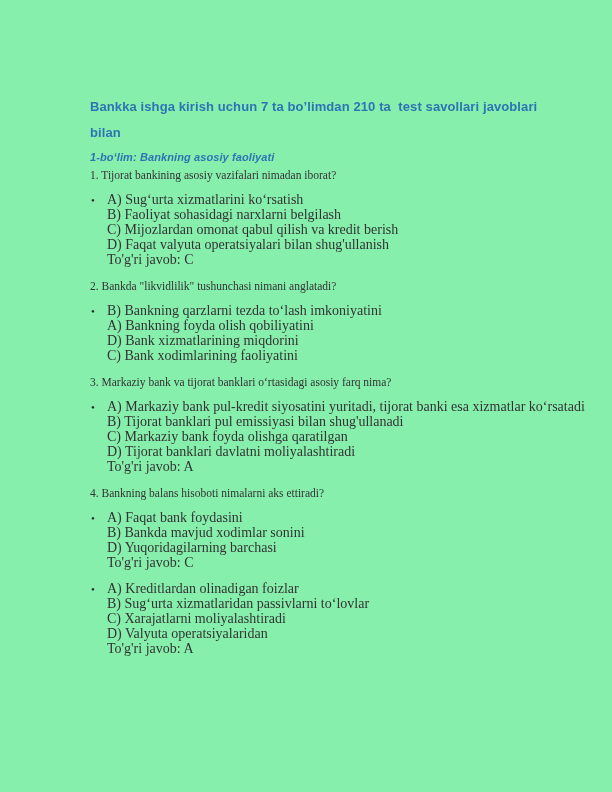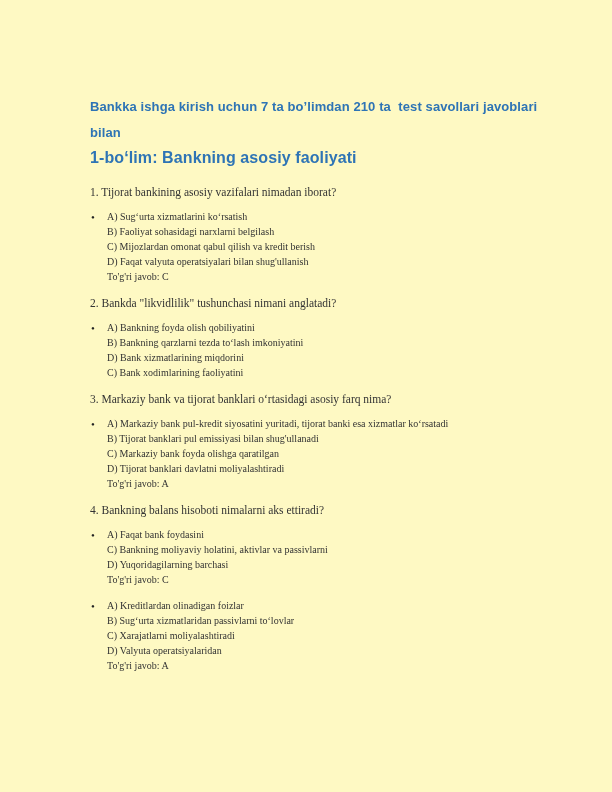--- a/index.html
+++ b/index.html
@@ -1,67 +1,68 @@
 <!DOCTYPE html>
 <html><head>
 <meta charset="utf-8">
 <style>
   html, body { margin: 0; padding: 0; background: #ffffff; }
   .page {
     position: relative;
     width: 612px;
     height: 792px;
-    background: #fef9c3;
+    background: #86efac;
     overflow: hidden;
     font-family: "Liberation Serif", serif;
   }
   .content {
     padding: 94px 20px 0 90px;
   }
   .title {
     margin: 0;
     font-family: "Liberation Sans", sans-serif;
     font-weight: bold;
     font-size: 13px;
     line-height: 26px;
     color: #2e74b5;
     letter-spacing: 0.1px;
   }
   .title .line { display: block; white-space: pre; }
   .section-heading {
     margin: 4px 0 0 0;
     font-family: "Liberation Sans", sans-serif;
     font-weight: bold;
-    font-size: 16px;
+    font-size: 11px;
     line-height: 15px;
     color: #2e74b5;
     letter-spacing: 0.1px;
+    font-style: italic;
   }
   .question-block { margin-top: 11px; }
-  .question-block.first { margin-top: 19px; }
+  .question-block.first { margin-top: 2px; }
   .q-text {
     font-size: 11.5px;
     line-height: 16px;
     color: #333333;
   }
   .options {
     position: relative;
     margin-top: 9px;
     padding-left: 17px;
   }
   .bullet {
     position: absolute;
     left: 1px;
     top: 1px;
     font-size: 11px;
     line-height: 15px;
     color: #222222;
   }
   .opt-line, .answer-line {
-    font-size: 10px;
+    font-size: 14px;
     line-height: 15px;
     color: #333333;
   }
 </style>
 </head>
 <body>
 
 <div class="page">
   <div class="content">
     <h1 class="title">
@@ -82,22 +83,22 @@
               <div class="answer-line">To'g'ri javob: C</div>
             </div>
     </div>
   </section>
 
   <section class="question-block">
     <div class="q-text">2. Bankda "likvidlilik" tushunchasi nimani anglatadi?</div>
     <div class="options">
       <span class="bullet">•</span>
       <div class="opt-lines">
+              <div class="opt-line">B) Bankning qarzlarni tezda to‘lash imkoniyatini</div>
               <div class="opt-line">A) Bankning foyda olish qobiliyatini</div>
-              <div class="opt-line">B) Bankning qarzlarni tezda to‘lash imkoniyatini</div>
               <div class="opt-line">D) Bank xizmatlarining miqdorini</div>
               <div class="opt-line">C) Bank xodimlarining faoliyatini</div>
             </div>
     </div>
   </section>
 
   <section class="question-block">
     <div class="q-text">3. Markaziy bank va tijorat banklari o‘rtasidagi asosiy farq nima?</div>
     <div class="options">
       <span class="bullet">•</span>
@@ -110,21 +111,21 @@
             </div>
     </div>
   </section>
 
   <section class="question-block">
     <div class="q-text">4. Bankning balans hisoboti nimalarni aks ettiradi?</div>
     <div class="options">
       <span class="bullet">•</span>
       <div class="opt-lines">
               <div class="opt-line">A) Faqat bank foydasini</div>
-              <div class="opt-line">C) Bankning moliyaviy holatini, aktivlar va passivlarni</div>
+              <div class="opt-line">B) Bankda mavjud xodimlar sonini</div>
               <div class="opt-line">D) Yuqoridagilarning barchasi</div>
               <div class="answer-line">To'g'ri javob: C</div>
             </div>
     </div>
   </section>
 
   <section class="question-block">
     <div class="options">
       <span class="bullet">•</span>
       <div class="opt-lines">

